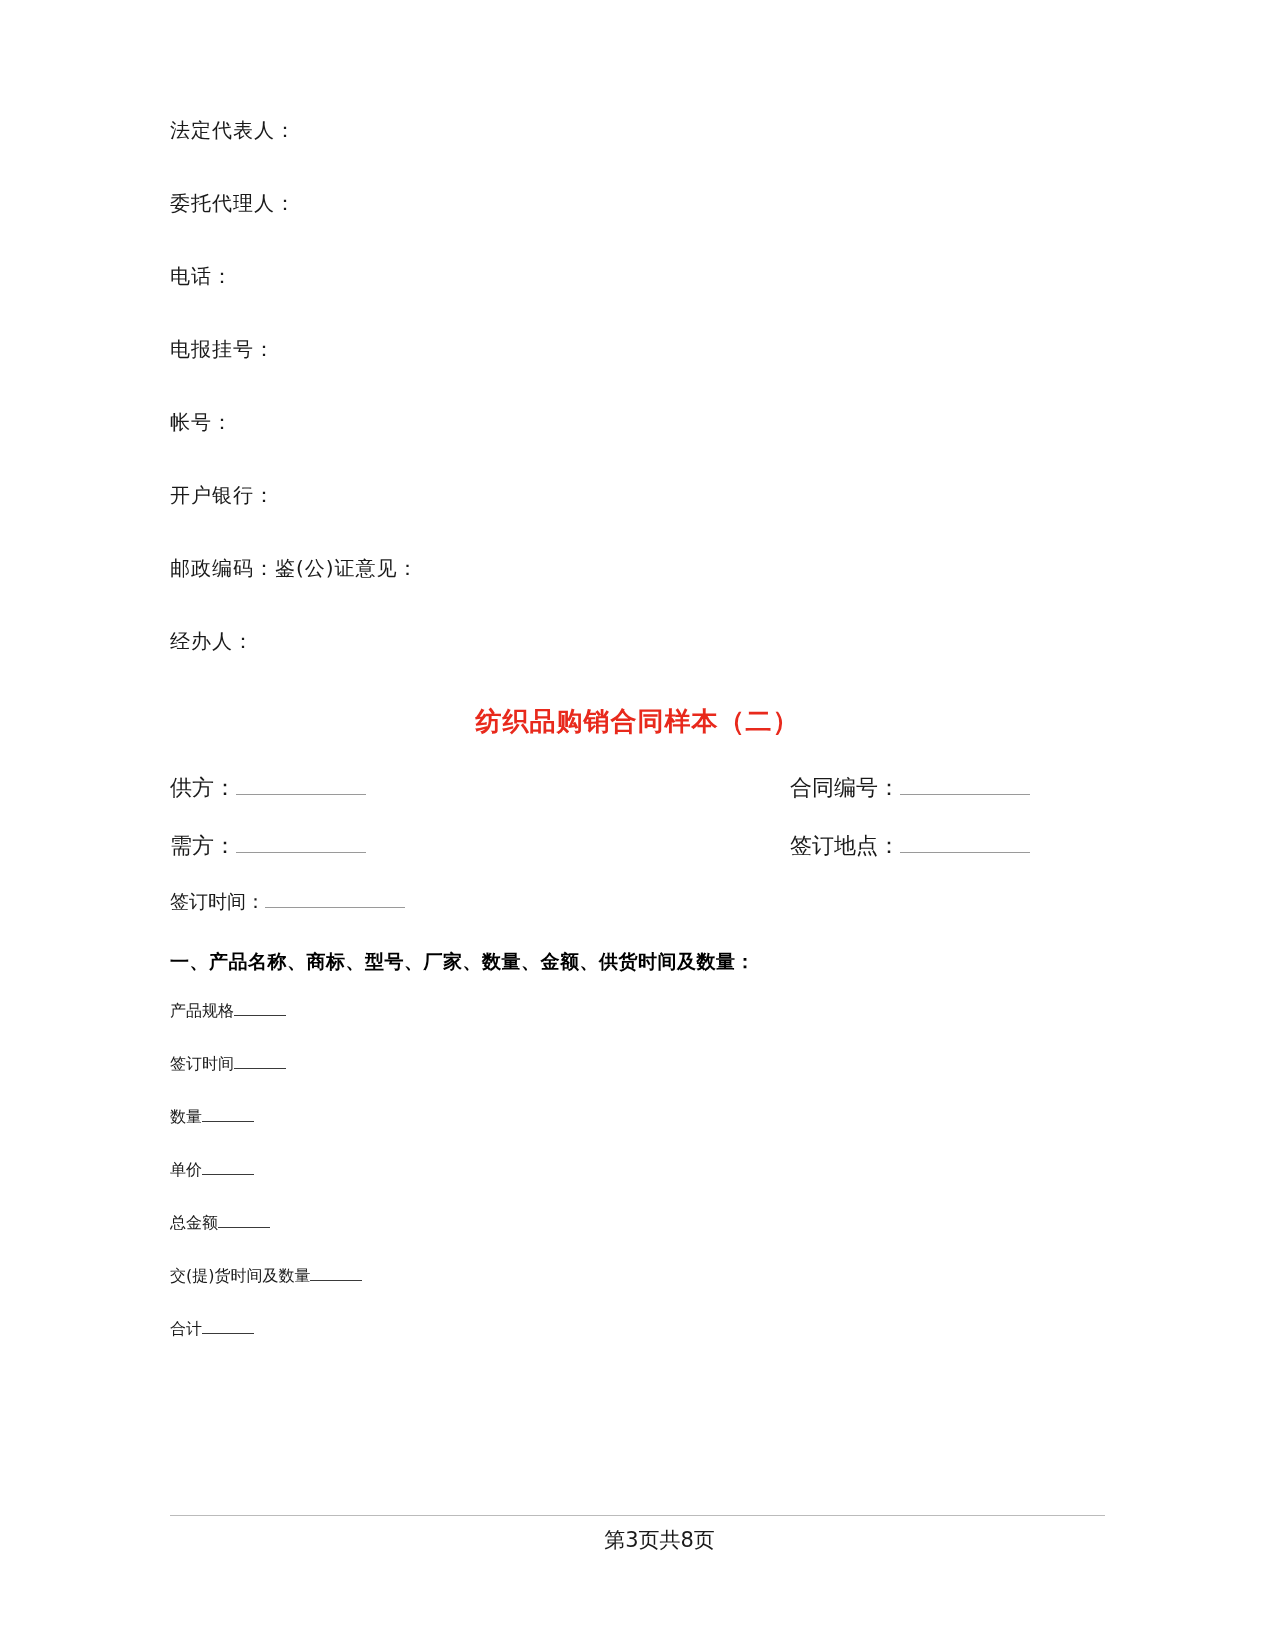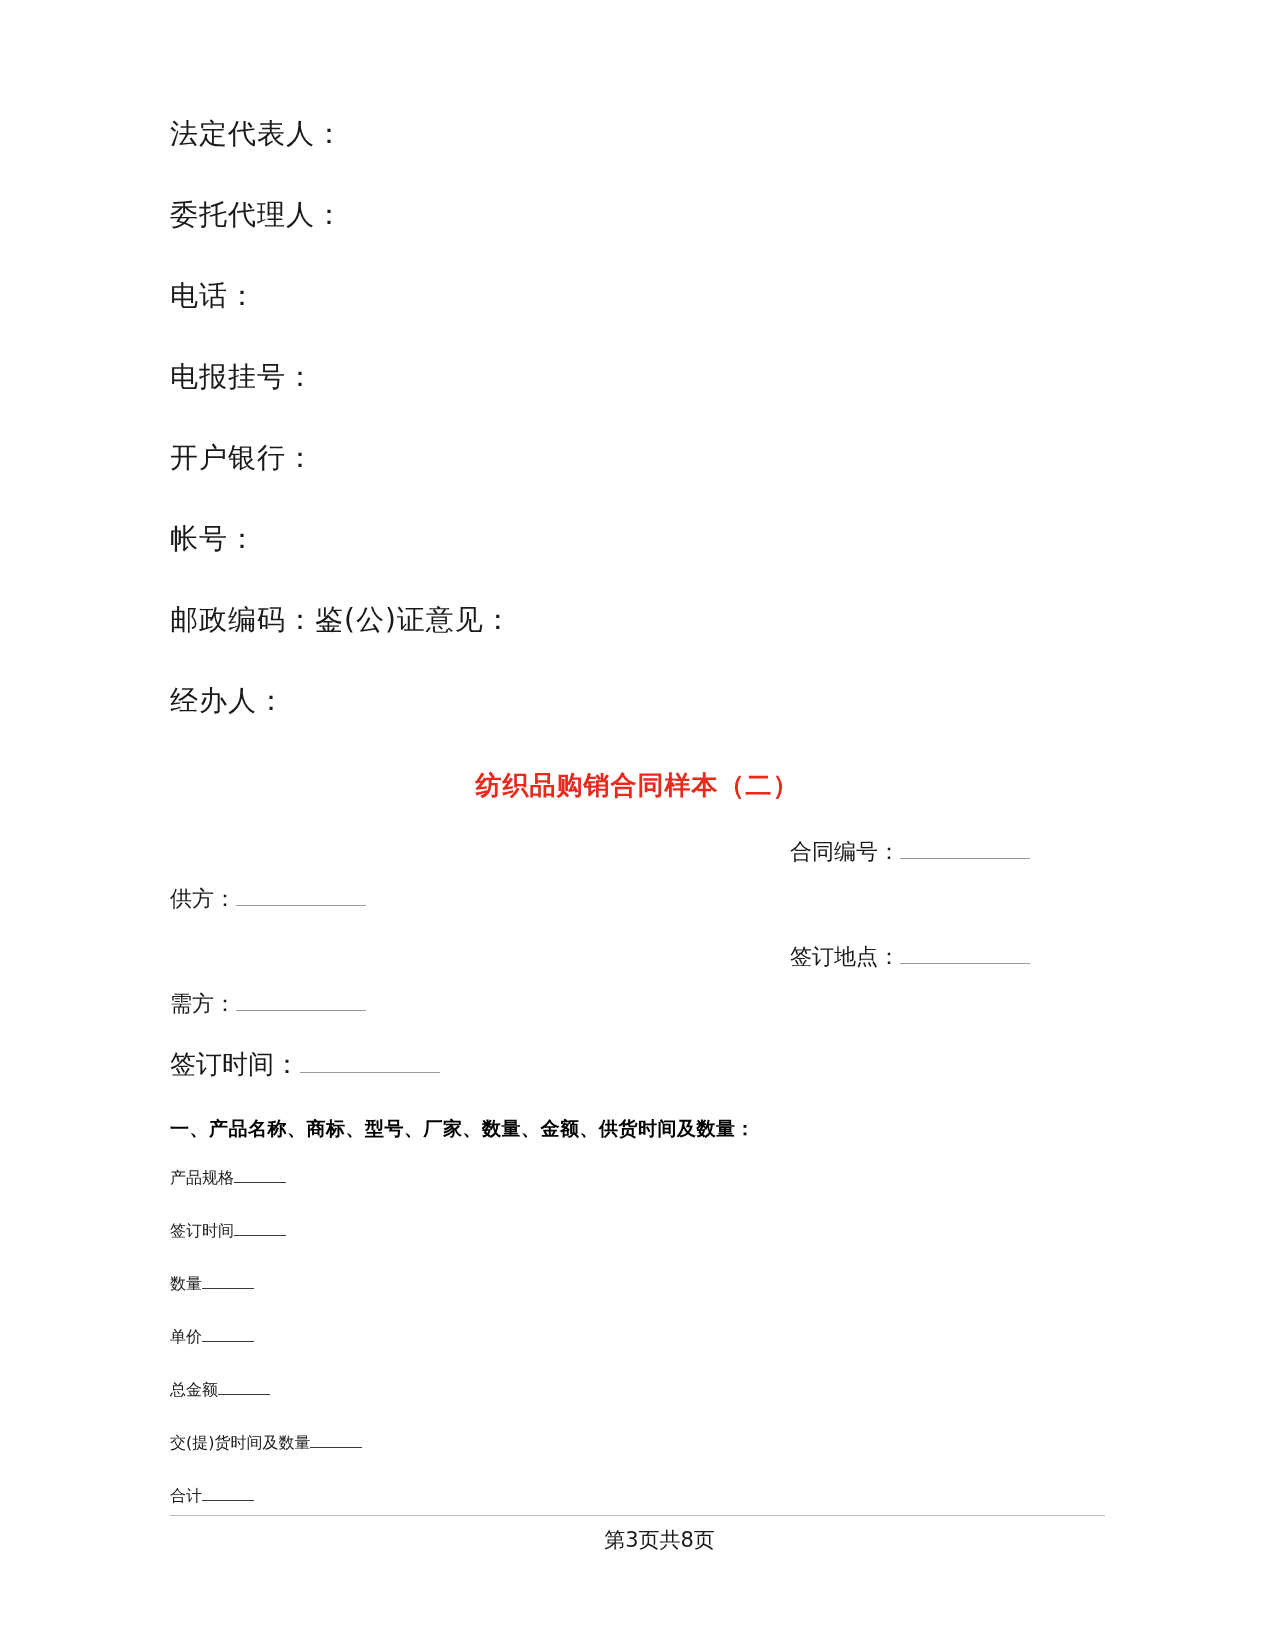--- a/index.html
+++ b/index.html
@@ -17,21 +17,21 @@
   }
   .page {
     position: absolute;
     left: 0; top: 0;
     width: 1275px;
     height: 1650px;
     box-sizing: border-box;
     padding: 120px 170px 0 170px;
   }
   .field-line {
-    font-size: 28px;
+    font-size: 20px;
     line-height: 1.0;
     margin: 0 0 53px 0;
     letter-spacing: 1px;
     color: #1a1a1a;
     white-space: pre;
   }
   .doc-title {
     text-align: center;
     color: #e8291c;
     font-size: 26px;
@@ -42,37 +42,36 @@
   .two-col {
     display: flex;
     justify-content: flex-start;
     margin-bottom: 28px;
     font-size: 22px;
     color: #1a1a1a;
   }
   .two-col .left {
     width: 620px;
     white-space: pre;
-    margin-top: 47px;
   }
   .two-col .right {
     white-space: pre;
   }
   .blank {
     display: inline-block;
     border-bottom: 1px solid #9a9a9a;
     width: 130px;
     height: 18px;
     vertical-align: baseline;
   }
   .blank.short {
     width: 140px;
   }
   .single-line {
-    font-size: 26px;
+    font-size: 19px;
     margin-bottom: 28px;
     color: #1a1a1a;
     white-space: pre;
   }
   .section-heading {
     font-size: 19px;
     font-weight: bold;
     margin: 34px 0 26px 0;
     letter-spacing: 0.5px;
     color: #000;
@@ -111,22 +110,22 @@
 </head>
 <body>
 
 <div class="page">
 
   <div>
     <div class="field-line">法定代表人：</div>
     <div class="field-line">委托代理人：</div>
     <div class="field-line">电话：</div>
     <div class="field-line">电报挂号：</div>
+    <div class="field-line">帐号：</div>
     <div class="field-line">开户银行：</div>
-    <div class="field-line">帐号：</div>
     <div class="field-line">邮政编码：鉴(公)证意见：</div>
     <div class="field-line">经办人：</div>
   </div>
 
   <div class="doc-title">纺织品购销合同样本（二）</div>
 
   <div class="two-col">
     <div class="left"><span>供方：</span><span class="blank"></span></div>
     <div class="right"><span>合同编号：</span><span class="blank"></span></div>
   </div>

